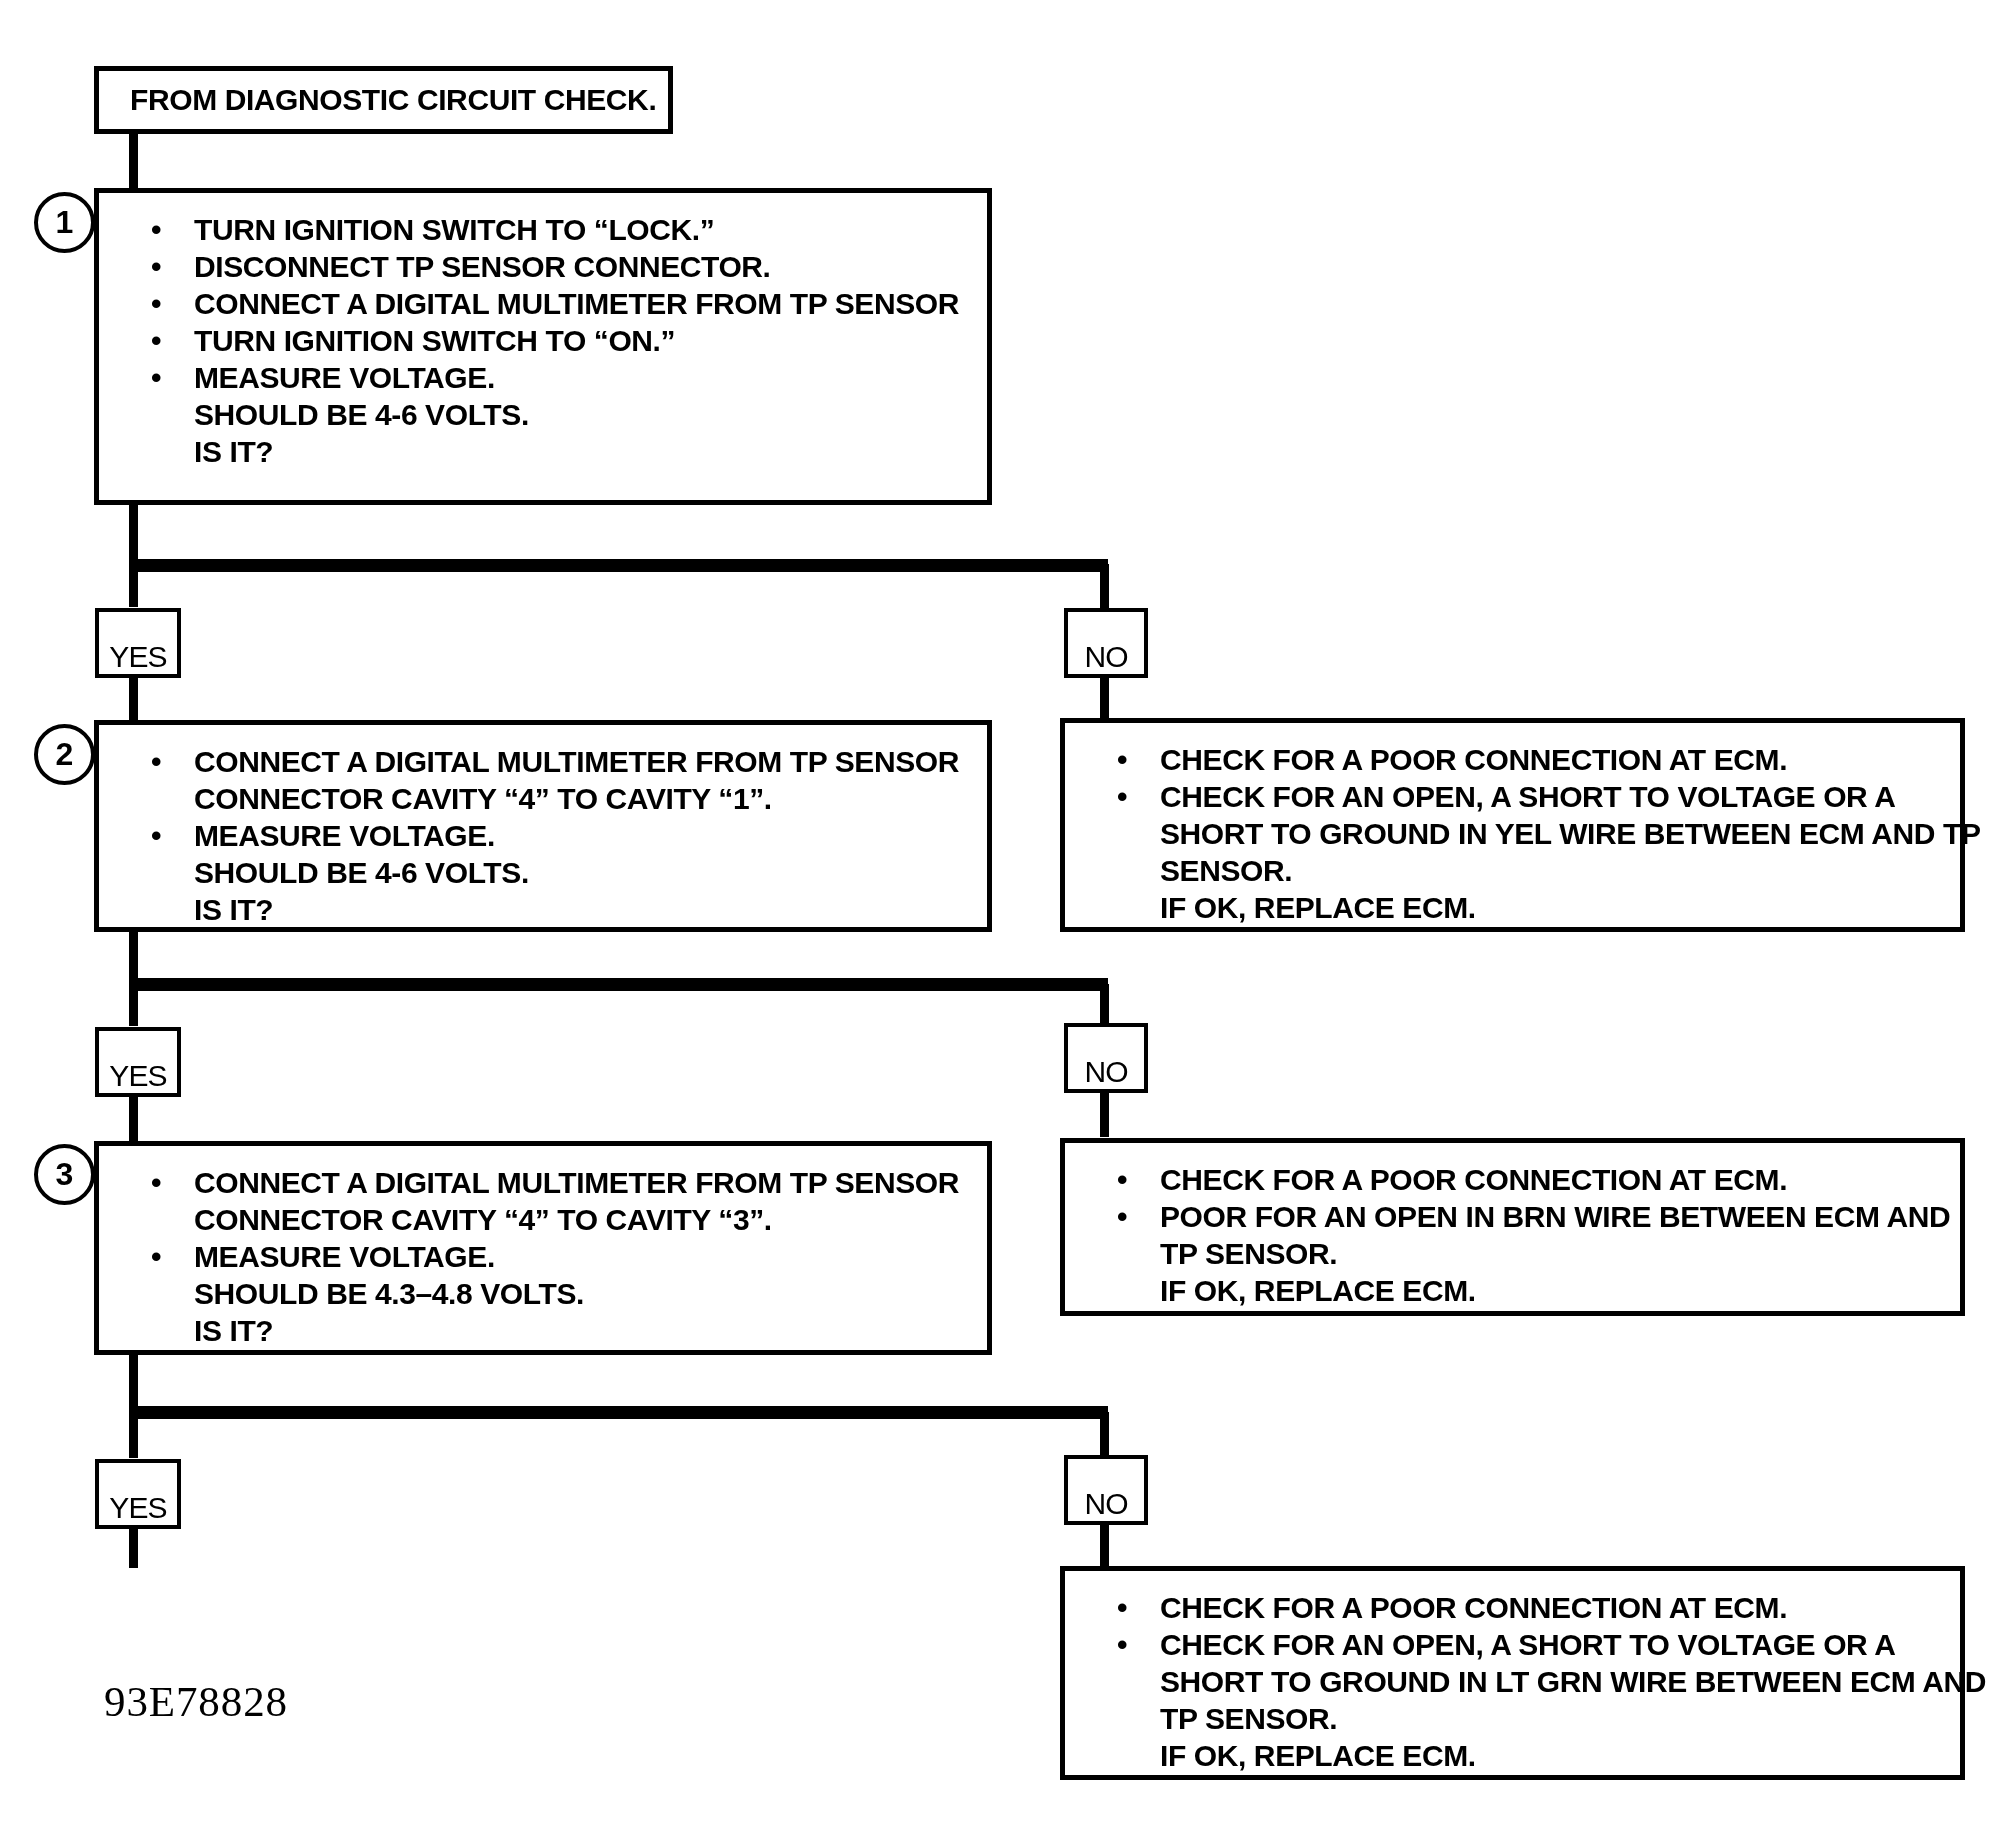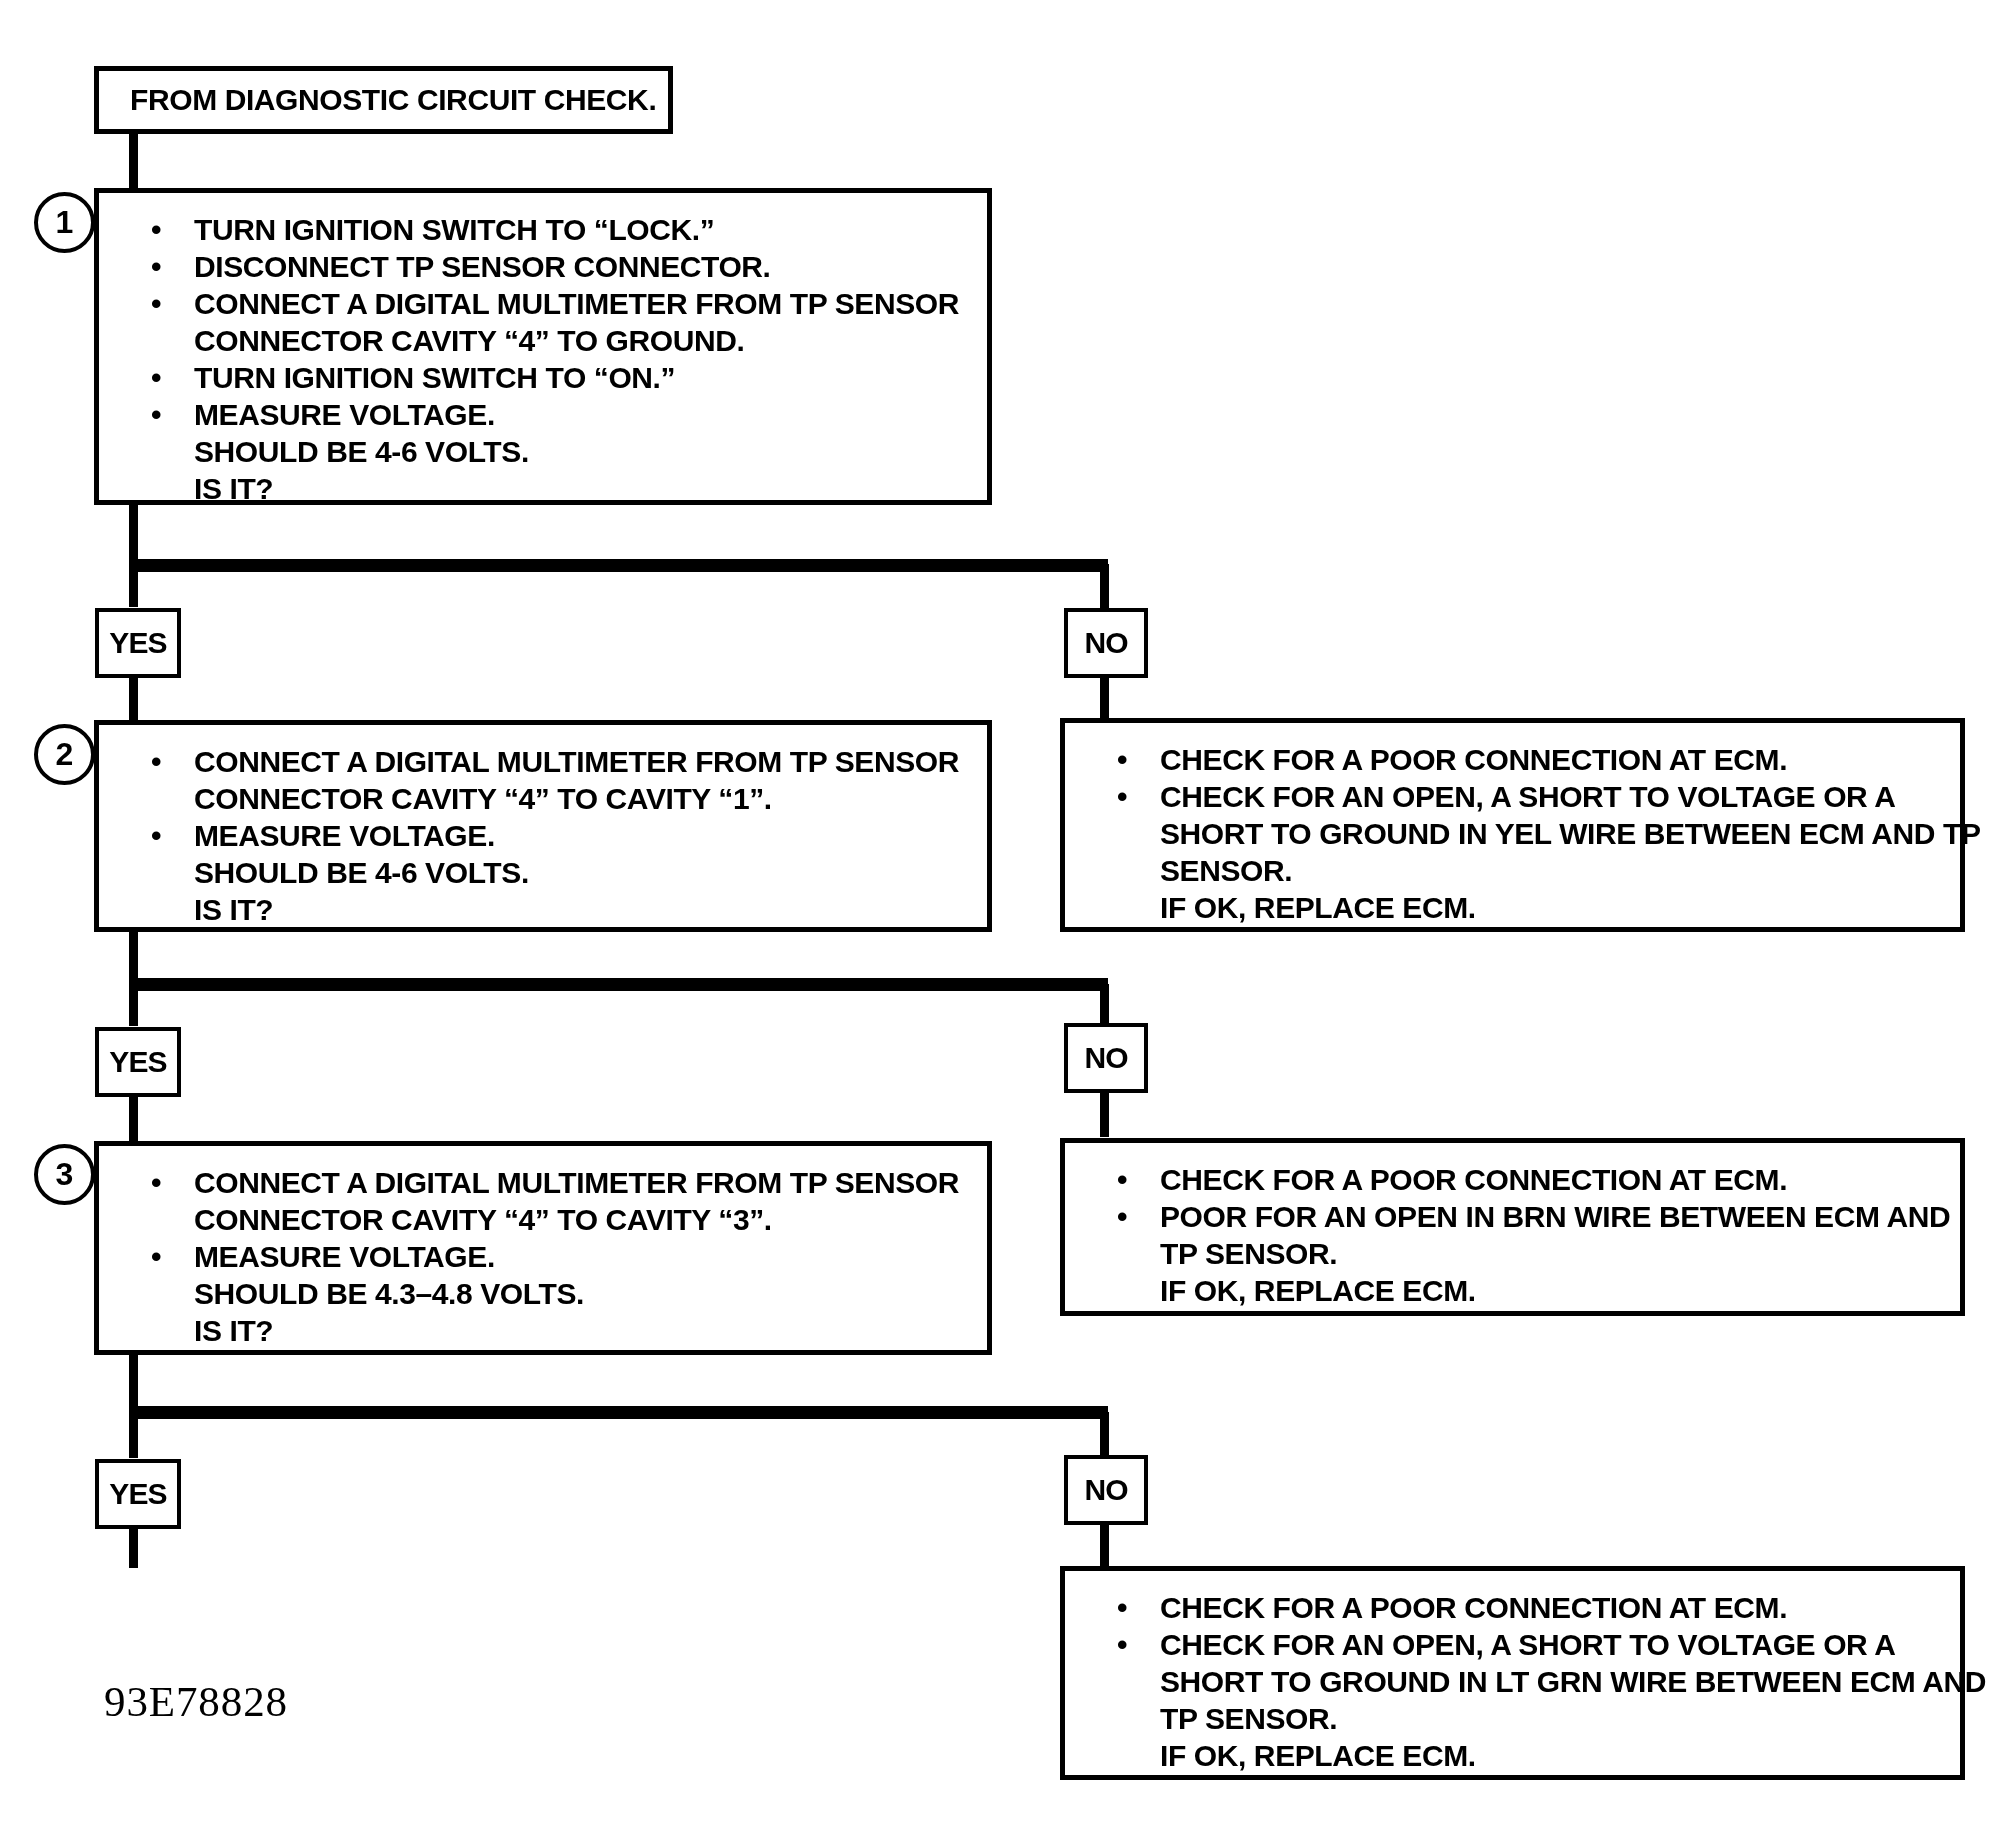--- a/index.html
+++ b/index.html
@@ -39,24 +39,24 @@
     font-size: 30px;
     font-weight: 700;
     letter-spacing: -0.4px;
   }
   .ynbox {
     position: absolute;
     box-sizing: border-box;
     border: 4.5px solid #000000;
     background: #ffffff;
     display: flex;
-    align-items: center;
+    align-items: flex-end;
     justify-content: center;
     font-size: 30px;
-    font-weight: 700;
+    font-weight: 400;
     letter-spacing: -0.9px;
   }
   .circle {
     position: absolute;
     box-sizing: border-box;
     width: 61px;
     height: 61px;
     border: 4.5px solid #000000;
     border-radius: 50%;
     background: #ffffff;
@@ -103,21 +103,20 @@
   </div>
 
   <div class="circle" style="left:34px; top:192px;">
     <span>1</span>
   </div>
   <div class="node" style="left:94px; top:188px; width:898px; height:317px;">
     <div class="content">
       <div class="line b">TURN IGNITION SWITCH TO “LOCK.”</div>
       <div class="line b">DISCONNECT TP SENSOR CONNECTOR.</div>
       <div class="line b">CONNECT A DIGITAL MULTIMETER FROM TP SENSOR</div>
-      <div class="line">CONNECTOR CAVITY “4” TO GROUND.</div>
       <div class="line b">TURN IGNITION SWITCH TO “ON.”</div>
       <div class="line b">MEASURE VOLTAGE.</div>
       <div class="line">SHOULD BE 4-6 VOLTS.</div>
       <div class="line">IS IT?</div>
     </div>
   </div>
 
   <div class="ynbox" style="left:95px; top:608px; width:86px; height:70px;">
     <span>YES</span>
   </div>

